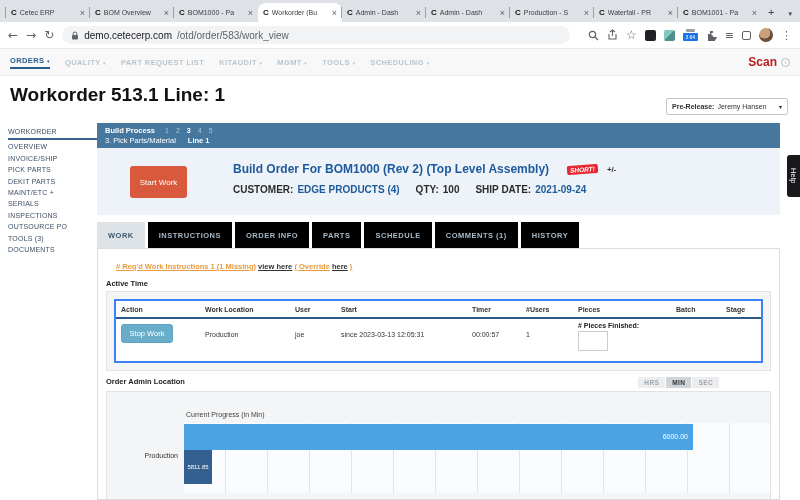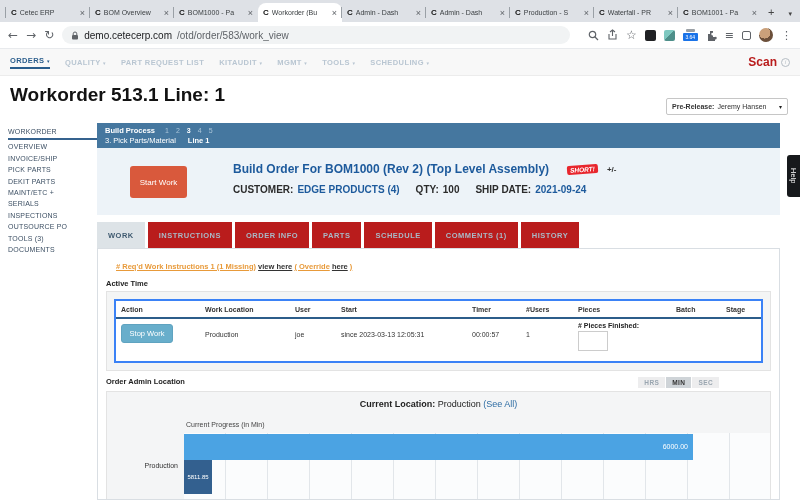--- a/index.html
+++ b/index.html
@@ -80,21 +80,21 @@
   .botitle { font-size:12px; font-weight:bold; color:#1d5a9c; display:flex; align-items:center; }
   .shortbadge { margin-left:18px; background:#e8262d; color:#fff; font-size:6.5px; font-style:italic;
                 font-weight:bold; padding:1px 3px; border-radius:2px; transform:rotate(-4deg); }
   .plusminus { margin-left:9px; color:#333; font-size:8px; font-weight:bold; }
   .bometa { margin-top:8px; font-size:10px; font-weight:bold; color:#2b2b2b; display:flex; gap:16px; }
   .bometa .lbl { color:#2b2b2b; }
   .bometa .lnk { color:#1d5a9c; margin-left:4px; }
   .metapair { display:flex; }
 
   .worktabs { margin-top:7px; display:flex; gap:3px; }
-  .wtab { height:26px; padding:0 11px; display:flex; align-items:center; background:#b91c1c;
+  .wtab { height:26px; padding:0 11px; display:flex; align-items:center; background:#000000;
           font-size:7.5px; font-weight:bold; letter-spacing:.5px; color:#a9bac7; white-space:nowrap; }
   .wtab.active { background:#dde3e7; color:#3f5a70; }
 
   .contentpanel { border:1px solid #d9dee3; height:252px; background:#fff; overflow:hidden; }
   .instr { margin:13px 0 0 18px; font-size:7.5px; font-weight:bold; }
   .o-link { color:#e89a3a; text-decoration:underline; }
   .d-link { color:#333; text-decoration:underline; }
   .atime-h { margin:8px 0 0 8px; font-size:7.5px; font-weight:bold; color:#222; }
 
   .graybox { margin:3px 8px 0; background:#f4f5f5; border:1px solid #e3e3e3; padding:7px; height:80px; }
@@ -374,25 +374,20 @@
       <div class="owlrow">
         <span class="owl-h">Order Admin Location</span>
         <span class="unitgroup">
           <span class="unit">HRS</span>
           <span class="unit active">MIN</span>
           <span class="unit">SEC</span>
         </span>
       </div>
 
       <div class="chartpanel">
-        <div class="curloc">
-          <b>Current Location:</b>
-          <span>Production</span>
-          <span class="seeall">(See All)</span>
-        </div>
         <div class="progress-label">Current Progress (in Min)</div>
         <div class="plot">
           <div class="cat-label">Production</div>
           <div class="bar-est">6000.00</div>
           <div class="bar-act">5811.85</div>
         </div>
       </div>
 
     </div>
   </div>

